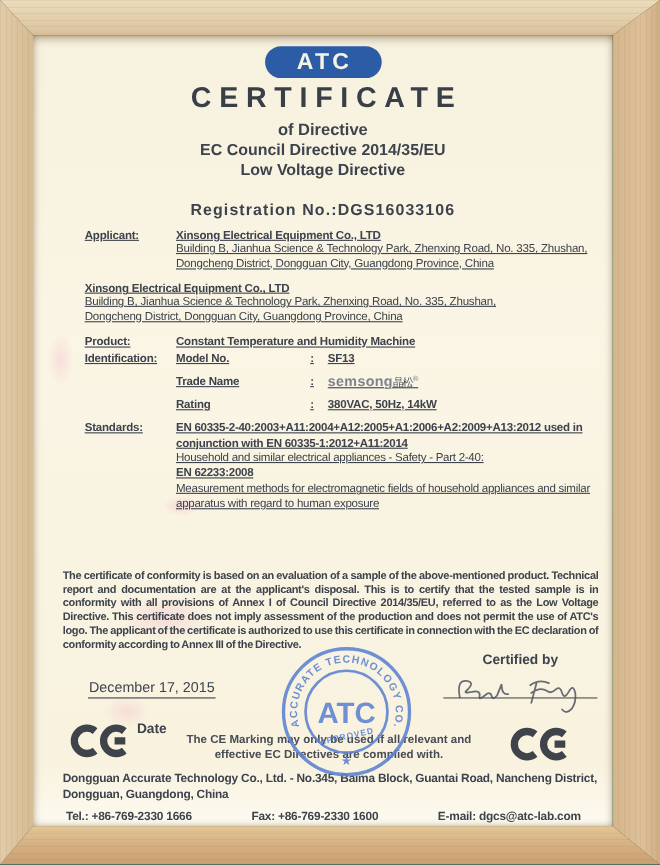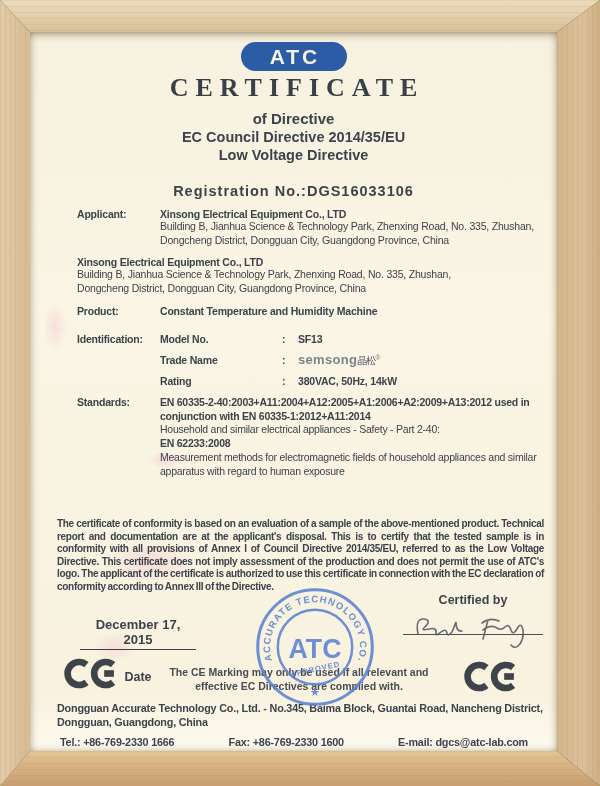--- a/index.html
+++ b/index.html
@@ -31,49 +31,49 @@
                inset 6px 0 8px -6px rgba(95,70,35,.40),
                inset -6px 0 8px -6px rgba(95,70,35,.40);
     color:#3d434c;overflow:hidden;}
   .smudge{position:absolute;pointer-events:none;}
   
   .logo-pill{position:absolute;top:10px;left:50%;transform:translateX(-50%);
     width:106px;height:29px;border-radius:16px;background:#2d5ca6;
     color:#f6f3e6;font-weight:bold;font-size:21px;letter-spacing:3px;
     display:flex;align-items:center;justify-content:center;text-indent:3px;}
   .title{position:absolute;top:41px;width:100%;text-align:center;
-    font-size:26px;font-weight:bold;letter-spacing:7px;text-indent:7px;color:#383f47;font-family:Liberation Serif, serif;}
+    font-size:26px;font-weight:bold;letter-spacing:7px;text-indent:7px;color:#383f47;}
   .subtitle{position:absolute;top:78px;width:100%;text-align:center;font-size:15px;font-weight:bold;}
   .dir1{position:absolute;top:97px;width:100%;text-align:center;font-size:14.5px;font-weight:bold;}
   .dir2{position:absolute;top:115px;width:100%;text-align:center;font-size:14.5px;font-weight:bold;}
   .reg{position:absolute;top:151px;width:100%;text-align:center;font-size:14.5px;font-weight:bold;letter-spacing:1px;}
   
   .fields{position:absolute;top:176px;left:47px;width:470px;font-size:10.5px;letter-spacing:-0.2px;}
-  .frow{display:grid;grid-template-columns:83px 1fr;margin-bottom:9px;}
+  .frow{display:grid;grid-template-columns:83px 1fr;margin-bottom:9px;text-decoration:underline;}
   .flabel{font-weight:bold;}
   .fname{font-weight:bold;white-space:nowrap;}
   .faddr{white-space:nowrap;line-height:1.3;}
   .ident-grid{display:grid;grid-template-columns:122px 16px 1fr;row-gap:7px;align-items:center;}
   .ident-grid .b{font-weight:bold;}
   .tradename{color:#7d838c;font-weight:bold;font-size:13px;letter-spacing:.3px;}
   .cjk{color:#4a4f57;font-size:10px;letter-spacing:-1px;}
   .regmark{font-size:7px;vertical-align:super;color:#7d838c;}
   .std{line-height:1.33;}
   .std div{white-space:nowrap;letter-spacing:-0.25px;}
   .std .b{font-weight:bold;}
   
   .statement{position:absolute;top:486px;left:27px;width:487px;text-align:justify;
     font-weight:bold;font-size:10px;line-height:12.6px;letter-spacing:-0.3px;word-spacing:-0.6px;}
   
   .stamp{position:absolute;top:552px;left:222px;width:126px;height:126px;opacity:.88;z-index:3;}
   .certified{position:absolute;top:561px;left:373px;width:140px;text-align:center;font-weight:bold;font-size:12.5px;}
   .signature{position:absolute;top:576px;left:378px;z-index:2;}
   .sigline{position:absolute;top:602px;left:373px;width:140px;border-top:1.4px solid #4b5059;}
   .datebox{position:absolute;top:585px;left:50px;width:116px;text-align:center;}
-  .dateval{font-weight:bold;font-size:13px;padding-bottom:2px;border-bottom:1.6px solid #3c4149;}
+  .dateval{font-weight:normal;font-size:13px;padding-bottom:2px;border-bottom:1.6px solid #3c4149;}
   .datelab{font-weight:bold;font-size:12.5px;margin-top:20px;}
   .ce{position:absolute;}
   .ce-left{top:626px;left:33px;}
   .ce-right{top:629px;left:433px;}
   .ce-notice{position:absolute;top:634px;left:113px;width:312px;text-align:center;
     font-weight:bold;font-size:10.5px;line-height:1.32;color:#474c55;z-index:1;}
   .company{position:absolute;top:670px;left:27px;width:494px;font-weight:bold;font-size:10.8px;line-height:1.28;letter-spacing:-0.2px;}
   .contacts{position:absolute;top:704px;left:30px;width:468px;display:flex;justify-content:space-between;
     font-weight:bold;font-size:10.8px;letter-spacing:-0.2px;}
 </style>
@@ -114,21 +114,21 @@
       </div>
 
       <div class="frow">
         <div>
           <div class="fname">Xinsong Electrical Equipment Co., LTD</div>
           <div class="faddr">Building B, Jianhua Science &amp; Technology Park, Zhenxing Road, No. 335, Zhushan,</div>
           <div class="faddr">Dongcheng District, Dongguan City, Guangdong Province, China</div>
         </div>
       </div>
 
-      <div class="frow" style="margin-bottom:16px;">
+      <div class="frow" style="margin-bottom:3px;">
         <div class="flabel">Product:</div>
         <div class="fname">Constant Temperature and Humidity Machine</div>
       </div>
 
       <div class="frow" style="">
         <div class="flabel">Identification:</div>
         <div class="ident-grid">
           <div class="b">Model No.</div>
           <div class="b">:</div>
           <div class="b">SF13</div>

